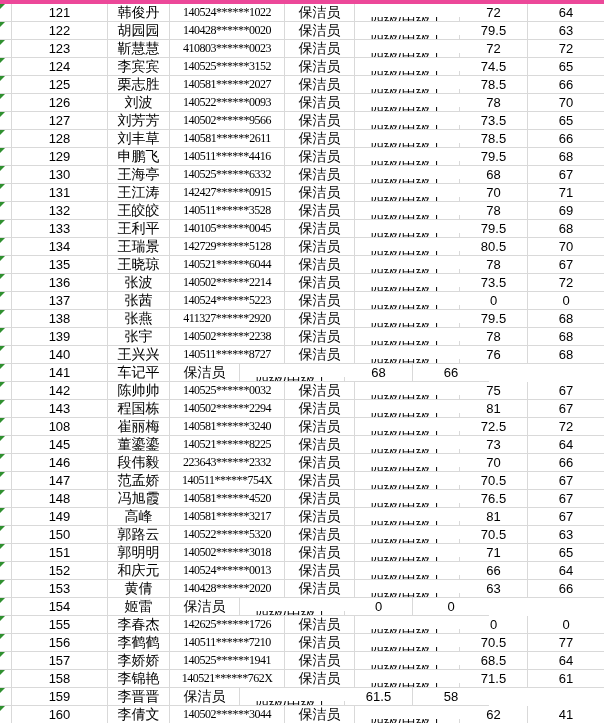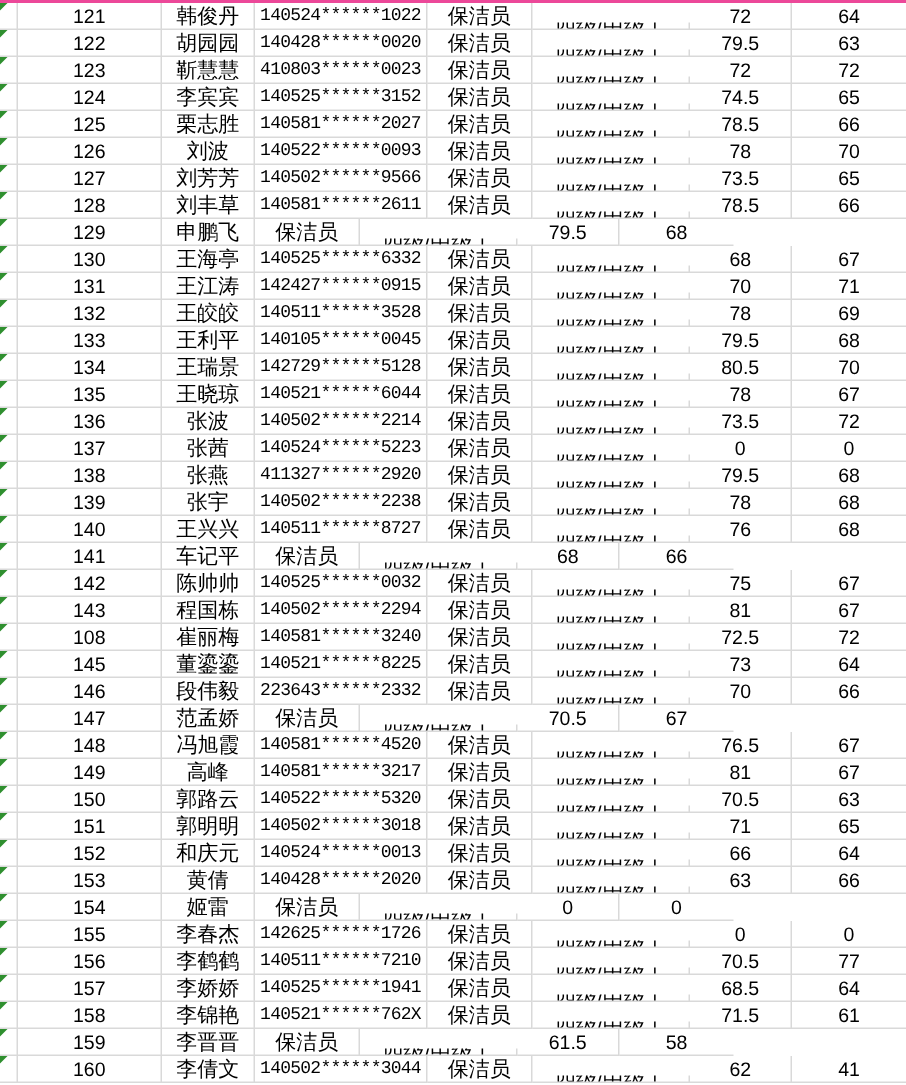--- a/index.html
+++ b/index.html
@@ -5,21 +5,21 @@
   html,body{margin:0;padding:0;}
   body{
     width:604px;height:723px;
     background:#ffffff;
     font-family:"Liberation Sans","DejaVu Sans",sans-serif;
     color:#000;
     overflow:hidden;
   }
   .sheet{
     width:604px;
-    border-top:2px solid #ec4899;
+    border-top:4px solid #ec4899;
     box-sizing:border-box;
   }
   .row{
     display:flex;
     height:18px;
     box-sizing:border-box;
   }
   .cell{
     box-sizing:border-box;
     border-right:1px solid #d9d9d9;
@@ -29,21 +29,21 @@
     justify-content:center;
     white-space:nowrap;
     overflow:hidden;
     position:relative;
     font-size:14px;
     line-height:17px;
   }
   .c-ind {width:12px;}
   .c-num {width:96px;font-size:13px;}
   .c-name{width:62px;}
-  .c-id  {width:115px;font-family:Liberation Mono, monospace;font-size:12px;letter-spacing:-0.5px;}
+  .c-id  {width:115px;font-family:Liberation Serif, serif;font-size:12px;letter-spacing:-0.5px;}
   .c-pos {width:70px;}
   .c-lvl {width:105px;margin-top:13px;}
   .c-s1  {width:68px;font-size:13px;}
   .c-s2  {width:76px;font-size:13px;border-right:none;}
   .tri{
     position:absolute;
     top:0;left:0;
     width:0;height:0;
     border-top:5px solid #2f8f2f;
     border-right:5px solid transparent;
@@ -157,20 +157,21 @@
       <div class="cell c-s1">78.5</div>
       <div class="cell c-s2">66</div>
     </div>
 
     <div class="row">
       <div class="cell c-ind">
         <span class="tri"></span>
       </div>
       <div class="cell c-num">129</div>
       <div class="cell c-name">申鹏飞</div>
+      <div class="cell c-id">140511******4416</div>
       <div class="cell c-pos">保洁员</div>
       <div class="cell c-lvl">四级/中级工</div>
       <div class="cell c-s1">79.5</div>
       <div class="cell c-s2">68</div>
     </div>
 
     <div class="row">
       <div class="cell c-ind">
         <span class="tri"></span>
       </div>
@@ -389,20 +390,21 @@
       <div class="cell c-s1">70</div>
       <div class="cell c-s2">66</div>
     </div>
 
     <div class="row">
       <div class="cell c-ind">
         <span class="tri"></span>
       </div>
       <div class="cell c-num">147</div>
       <div class="cell c-name">范孟娇</div>
+      <div class="cell c-id">140511******754X</div>
       <div class="cell c-pos">保洁员</div>
       <div class="cell c-lvl">四级/中级工</div>
       <div class="cell c-s1">70.5</div>
       <div class="cell c-s2">67</div>
     </div>
 
     <div class="row">
       <div class="cell c-ind">
         <span class="tri"></span>
       </div>

